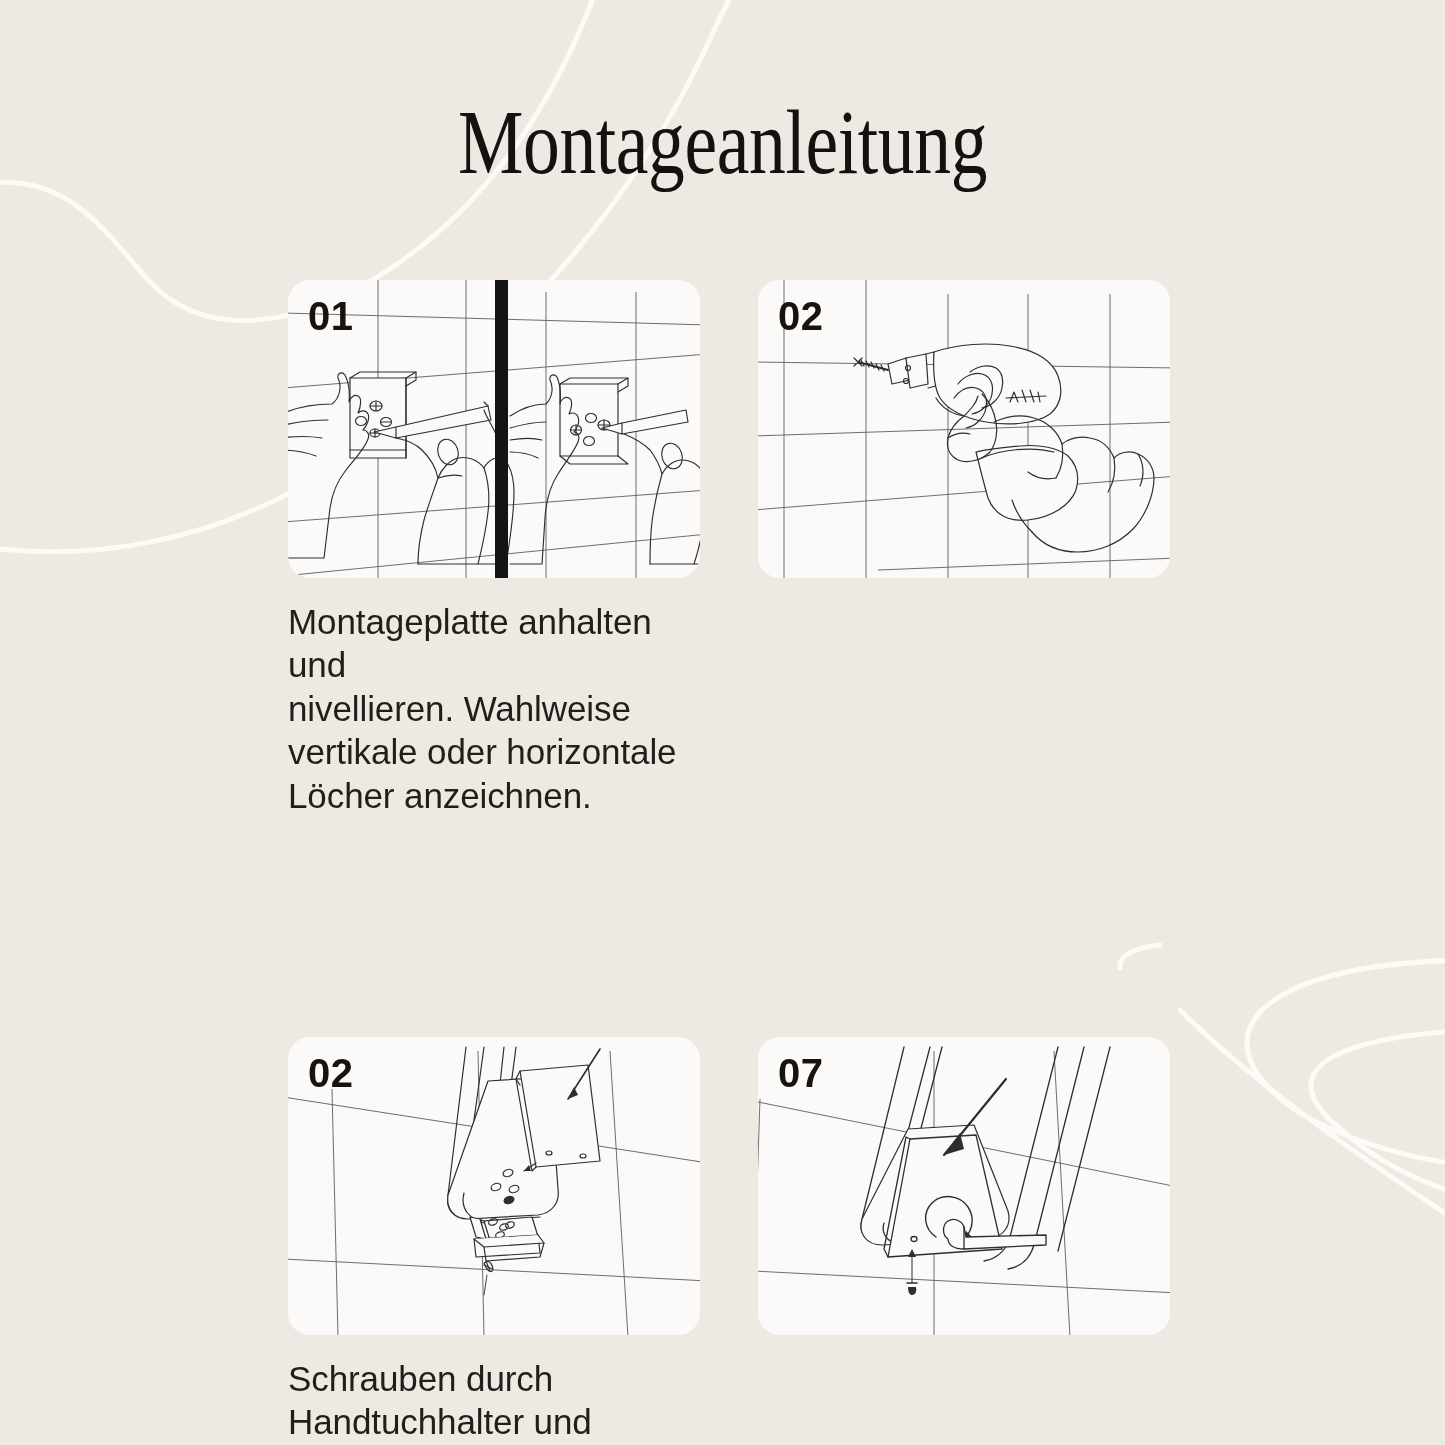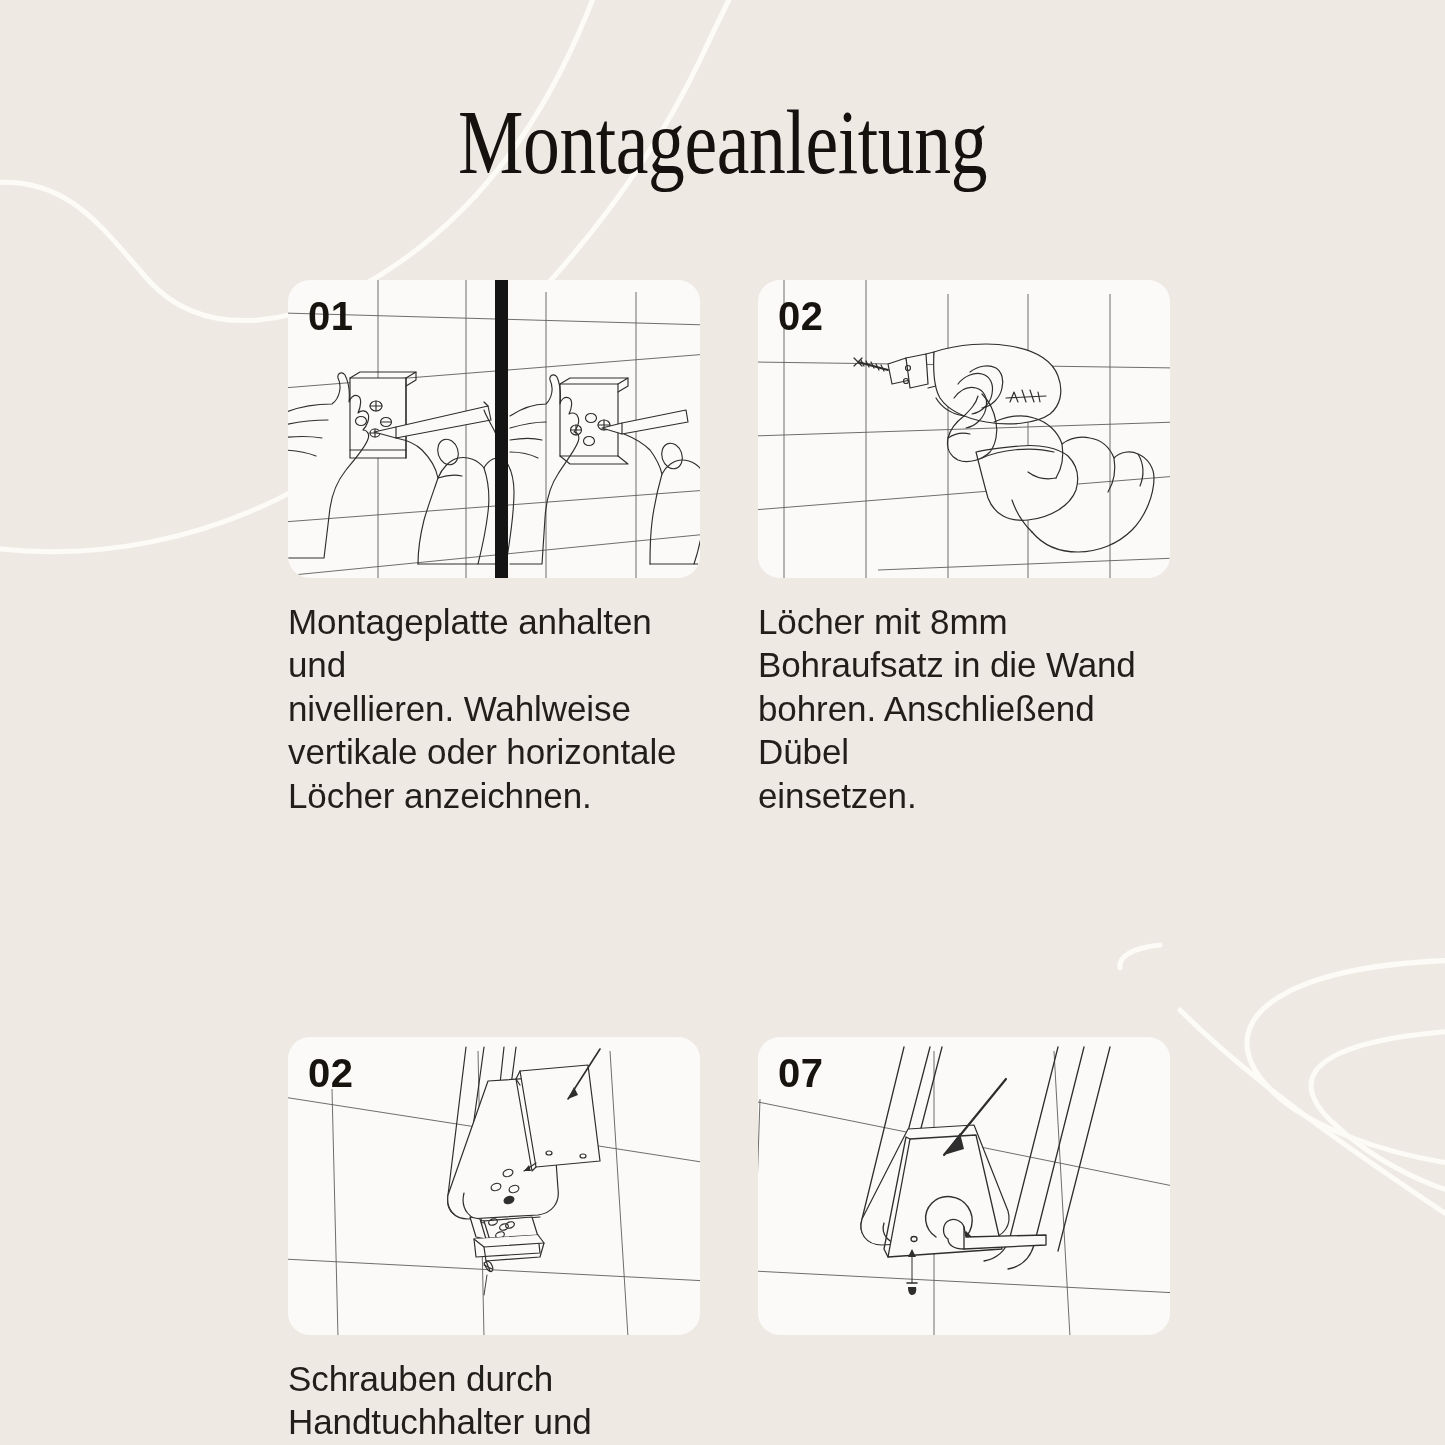--- a/index.html
+++ b/index.html
@@ -269,24 +269,20 @@
               <path d="M274,252 C266,244 258,232 254,220"></path>
               <path d="M304,164 C306,176 304,188 298,198"></path>
               <path d="M356,178 C358,190 356,202 350,212"></path>
               <path d="M380,174 C386,184 386,196 382,206"></path>
               <path d="M298,198 C288,200 278,198 270,192"></path>
             </g>
           </g>
         </svg>
         <div class="badge">02</div>
       </div>
-      <div class="caption">Löcher mit 8mm
-Bohraufsatz in die Wand
-bohren. Anschließend Dübel
-einsetzen.</div>
     </div>
 
     <div class="step r2">
       <div class="panel">
         <svg viewBox="0 0 412 298">
           <defs>
               <clipPath id="clipC">
                 <rect x="0" y="0" width="412" height="298" rx="22"></rect>
               </clipPath>
             </defs>

